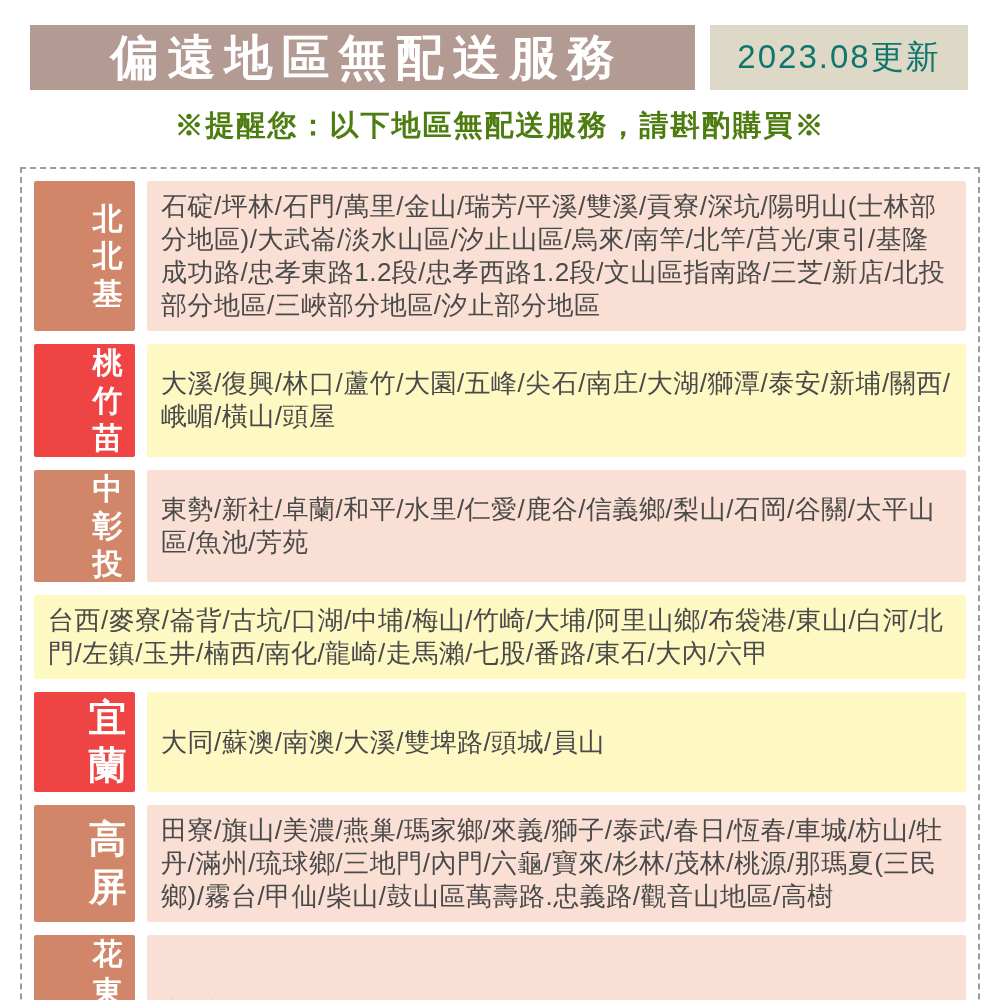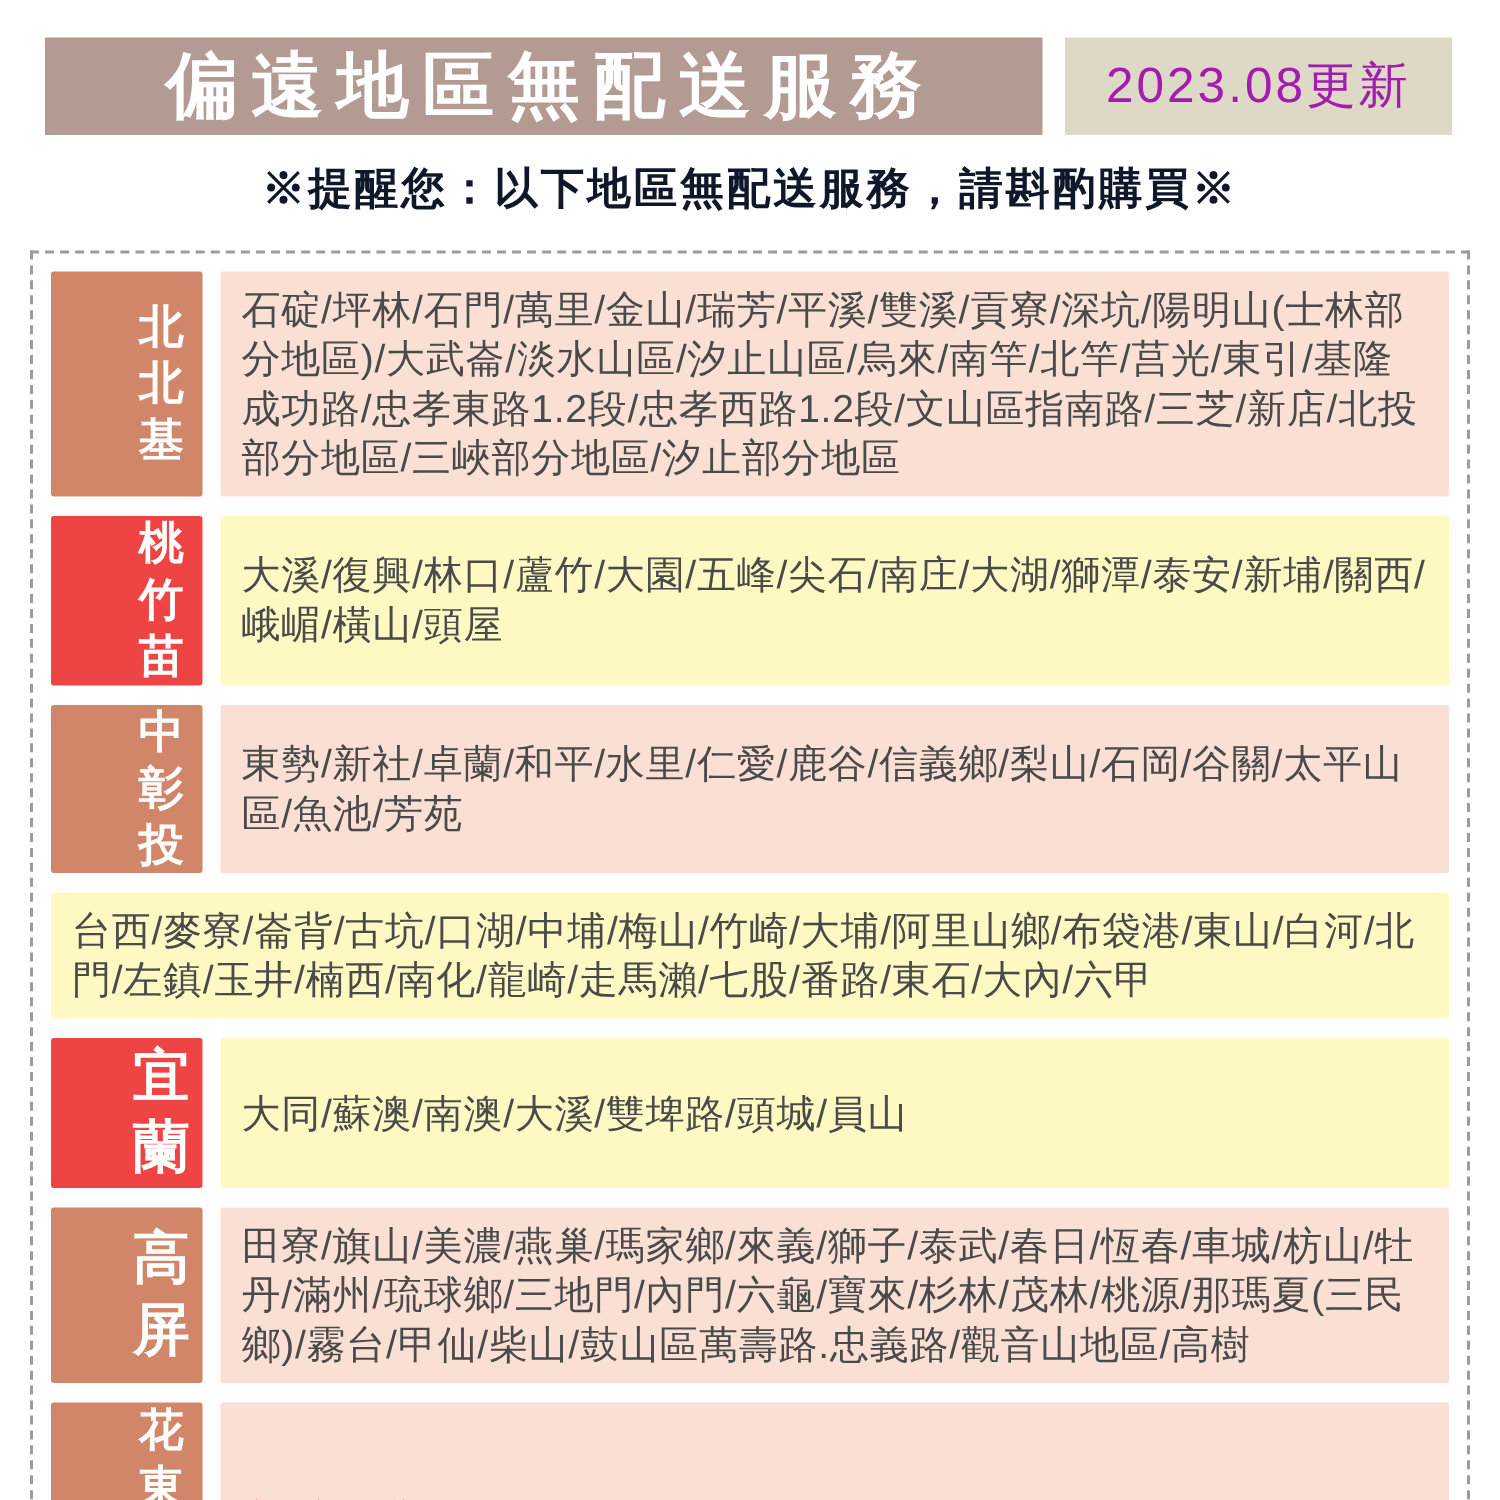--- a/index.html
+++ b/index.html
@@ -28,38 +28,38 @@
     align-items: center;
     justify-content: center;
     font-size: 48px;
     font-weight: 800;
     letter-spacing: 9px;
     line-height: 1;
     padding-left: 9px; 
   }
   .date-badge {
     background: #ded8c6;
-    color: #a21caf;
+    color: #0f766e;
     width: 258px;
     flex: 0 0 258px;
     display: flex;
     align-items: center;
     justify-content: center;
     font-size: 33px;
     font-weight: 400;
     letter-spacing: 2px;
   }
 
   
   .subtitle {
     text-align: center;
     margin-top: 16px;
     font-size: 29px;
     font-weight: 700;
-    color: #0f172a;
+    color: #4d7c0f;
     letter-spacing: 2px;
   }
 
   
   .table-box {
     width: 960px;
     margin: 21px auto 0 auto;
     border: 2px dashed #9c9c9c;
     padding: 12px;
   }

